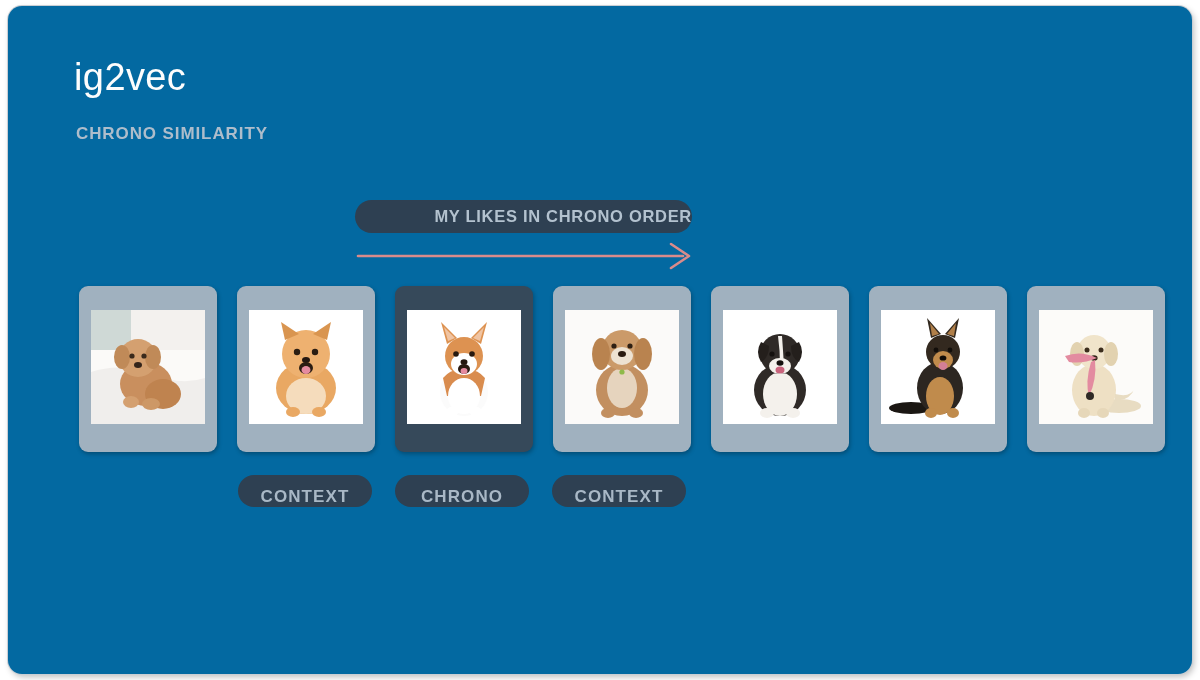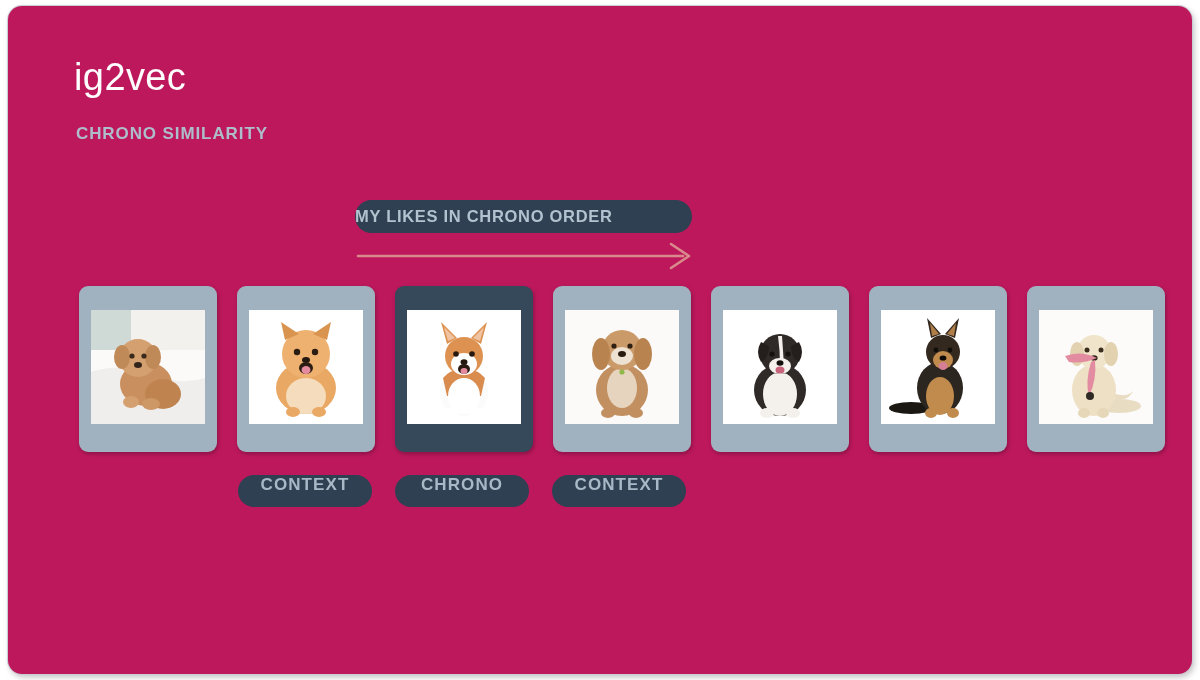--- a/index.html
+++ b/index.html
@@ -13,21 +13,21 @@
     overflow: hidden;
     font-family: "Liberation Sans", sans-serif;
   }
 
   .stage {
     position: absolute;
     left: 8px;
     top: 6px;
     width: 1184px;
     height: 668px;
-    background: #be185d;
+    background: #0369a1;
     border-radius: 14px;
     box-shadow: 0 0 0 1px #c9ced4, 2px 3px 6px rgba(0,0,0,0.25);
     overflow: hidden;
   }
 
   
   .brand-title {
     position: absolute;
     left: 66px;
     top: 52px;
@@ -53,21 +53,21 @@
   .chrono-pill {
     position: absolute;
     left: 347px;
     top: 194px;
     width: 337px;
     height: 33px;
     background: #2e4052;
     border-radius: 17px;
     display: flex;
     align-items: center;
-    justify-content: flex-start;
+    justify-content: flex-end;
   }
   .chrono-pill-label {
     font-size: 16.5px;
     font-weight: bold;
     letter-spacing: 0.7px;
     color: #b3c2cf;
     white-space: nowrap;
   }
 
   .arrow-wrap {
@@ -110,21 +110,21 @@
   }
   .photo svg { display: block; width: 114px; height: 114px; }
 
   
   .role-pill {
     position: absolute;
     height: 32px;
     background: #2e4052;
     border-radius: 16px;
     display: flex;
-    align-items: flex-start;
+    align-items: flex-end;
     justify-content: center;
   }
   .role-pill-label {
     font-size: 17px;
     font-weight: bold;
     letter-spacing: 1.1px;
     color: #a9b8c6;
     white-space: nowrap;
   }
 </style>

